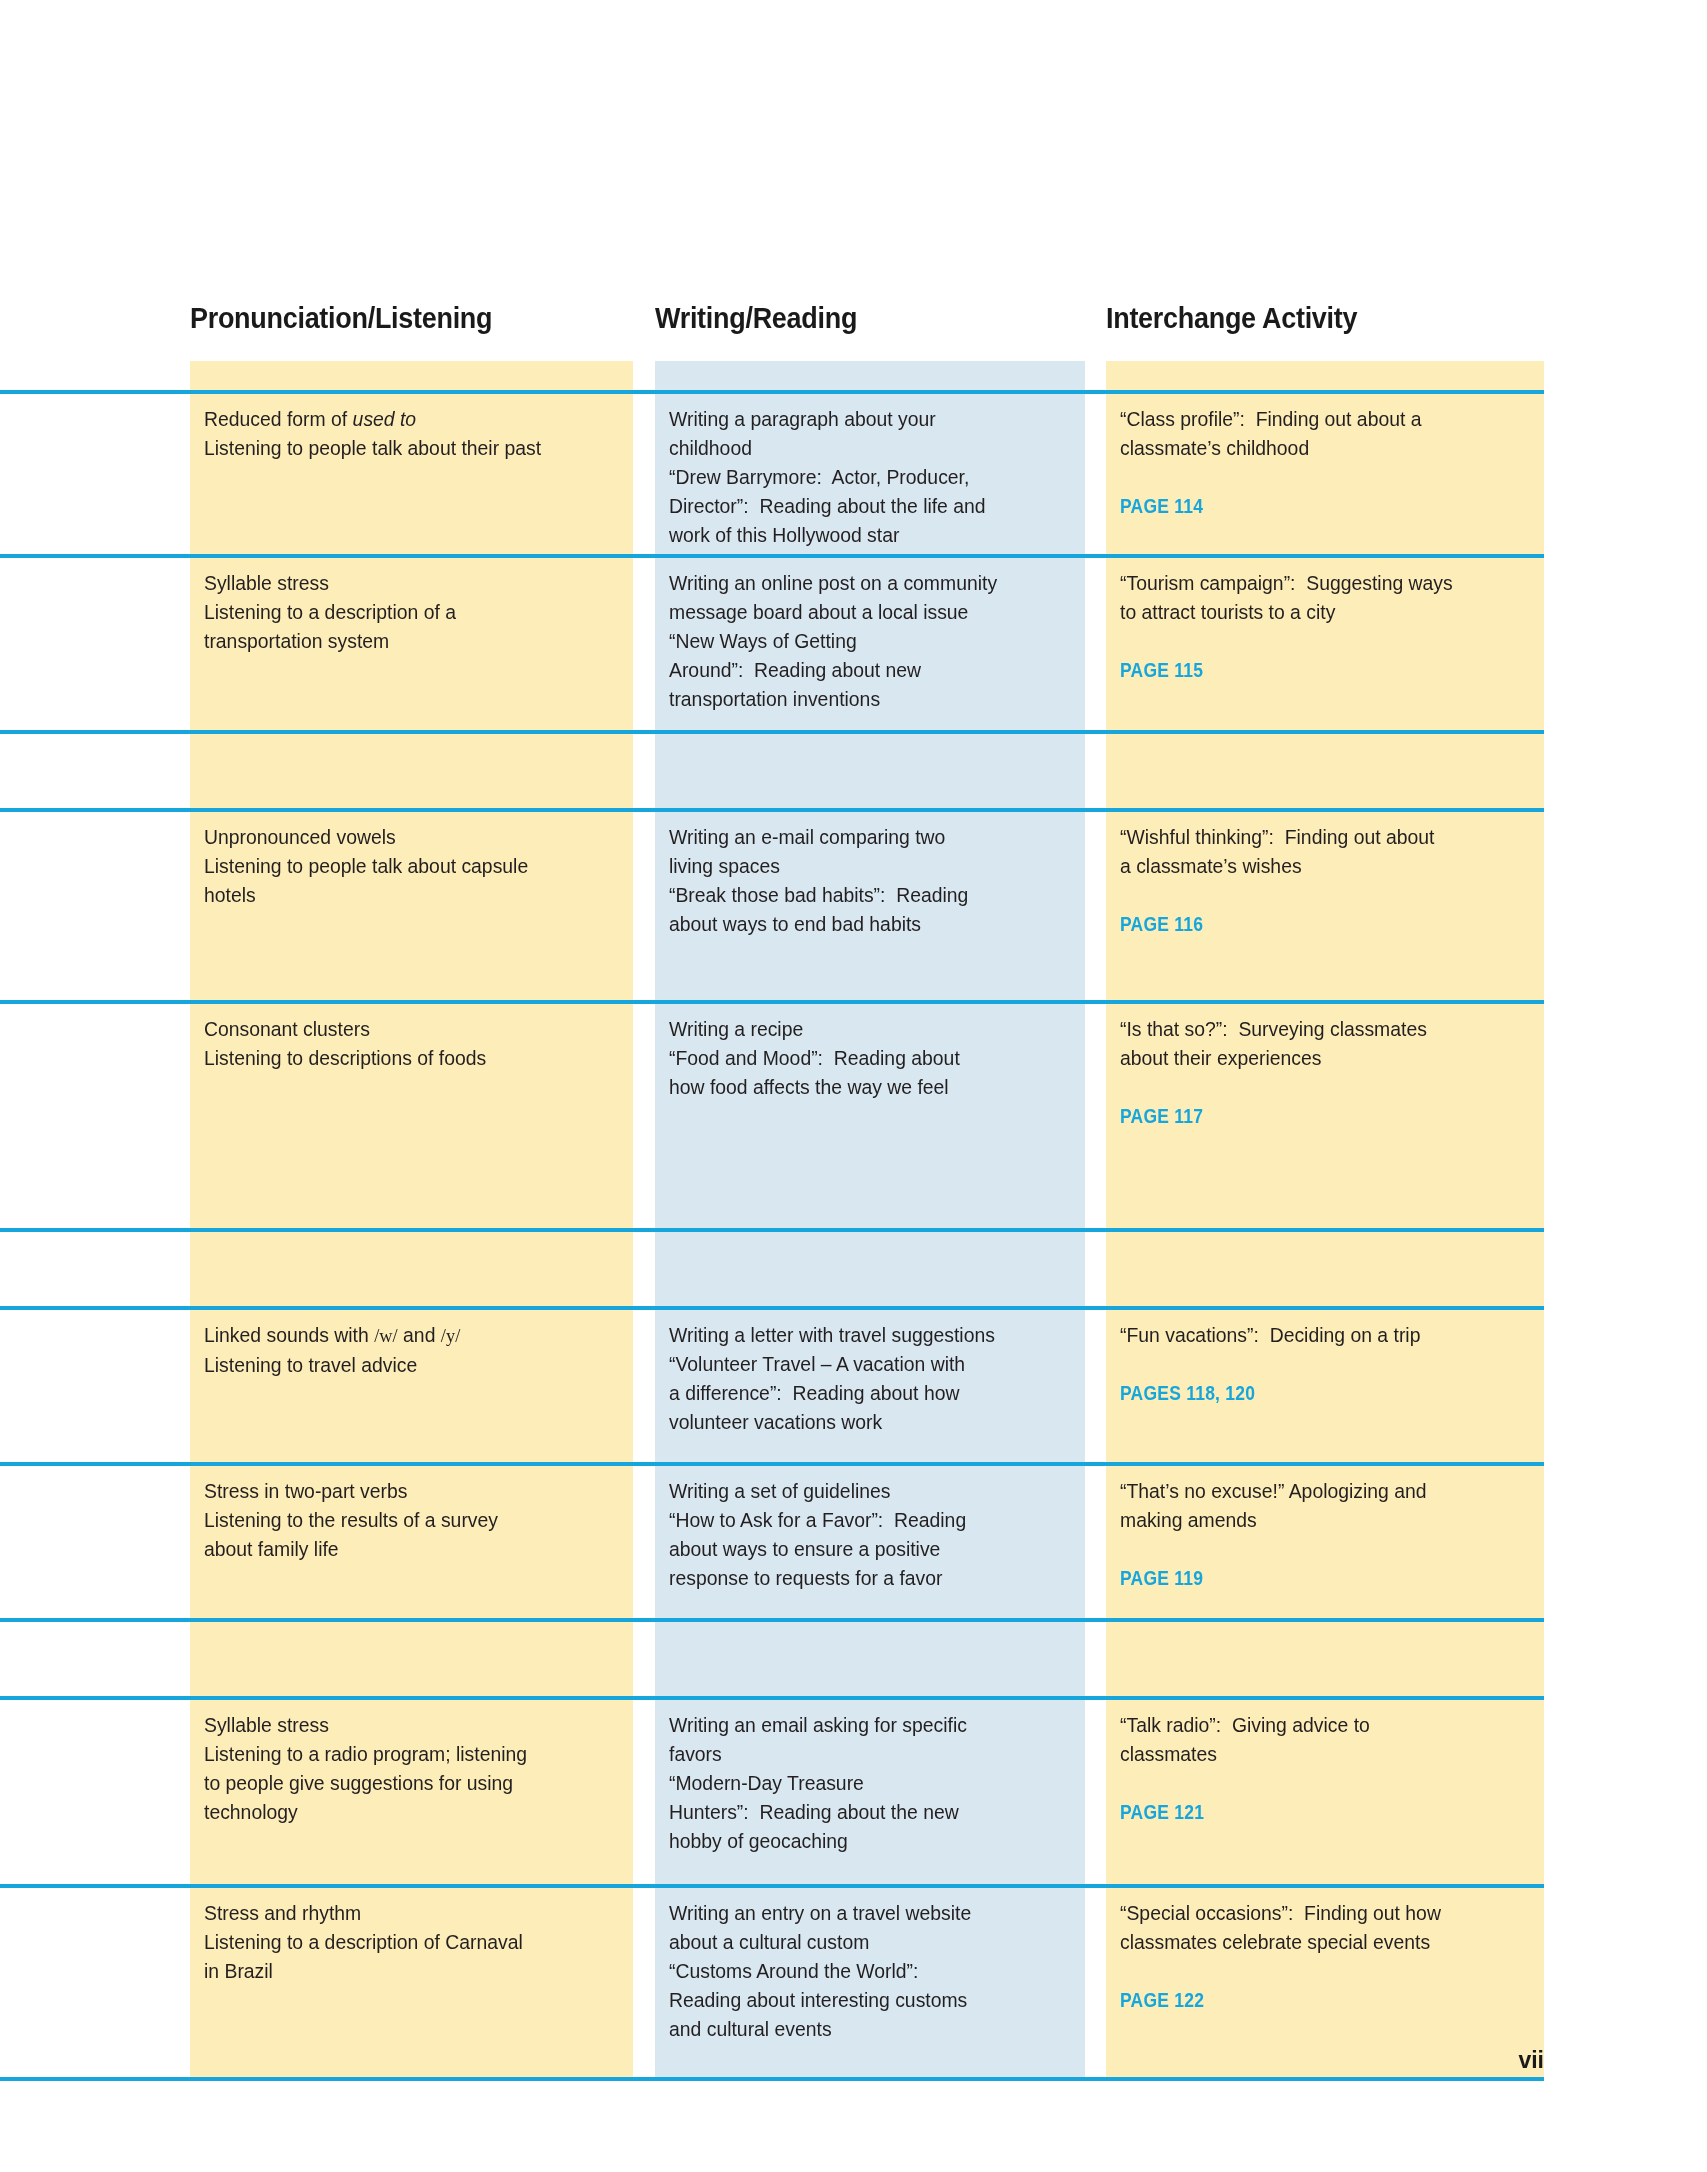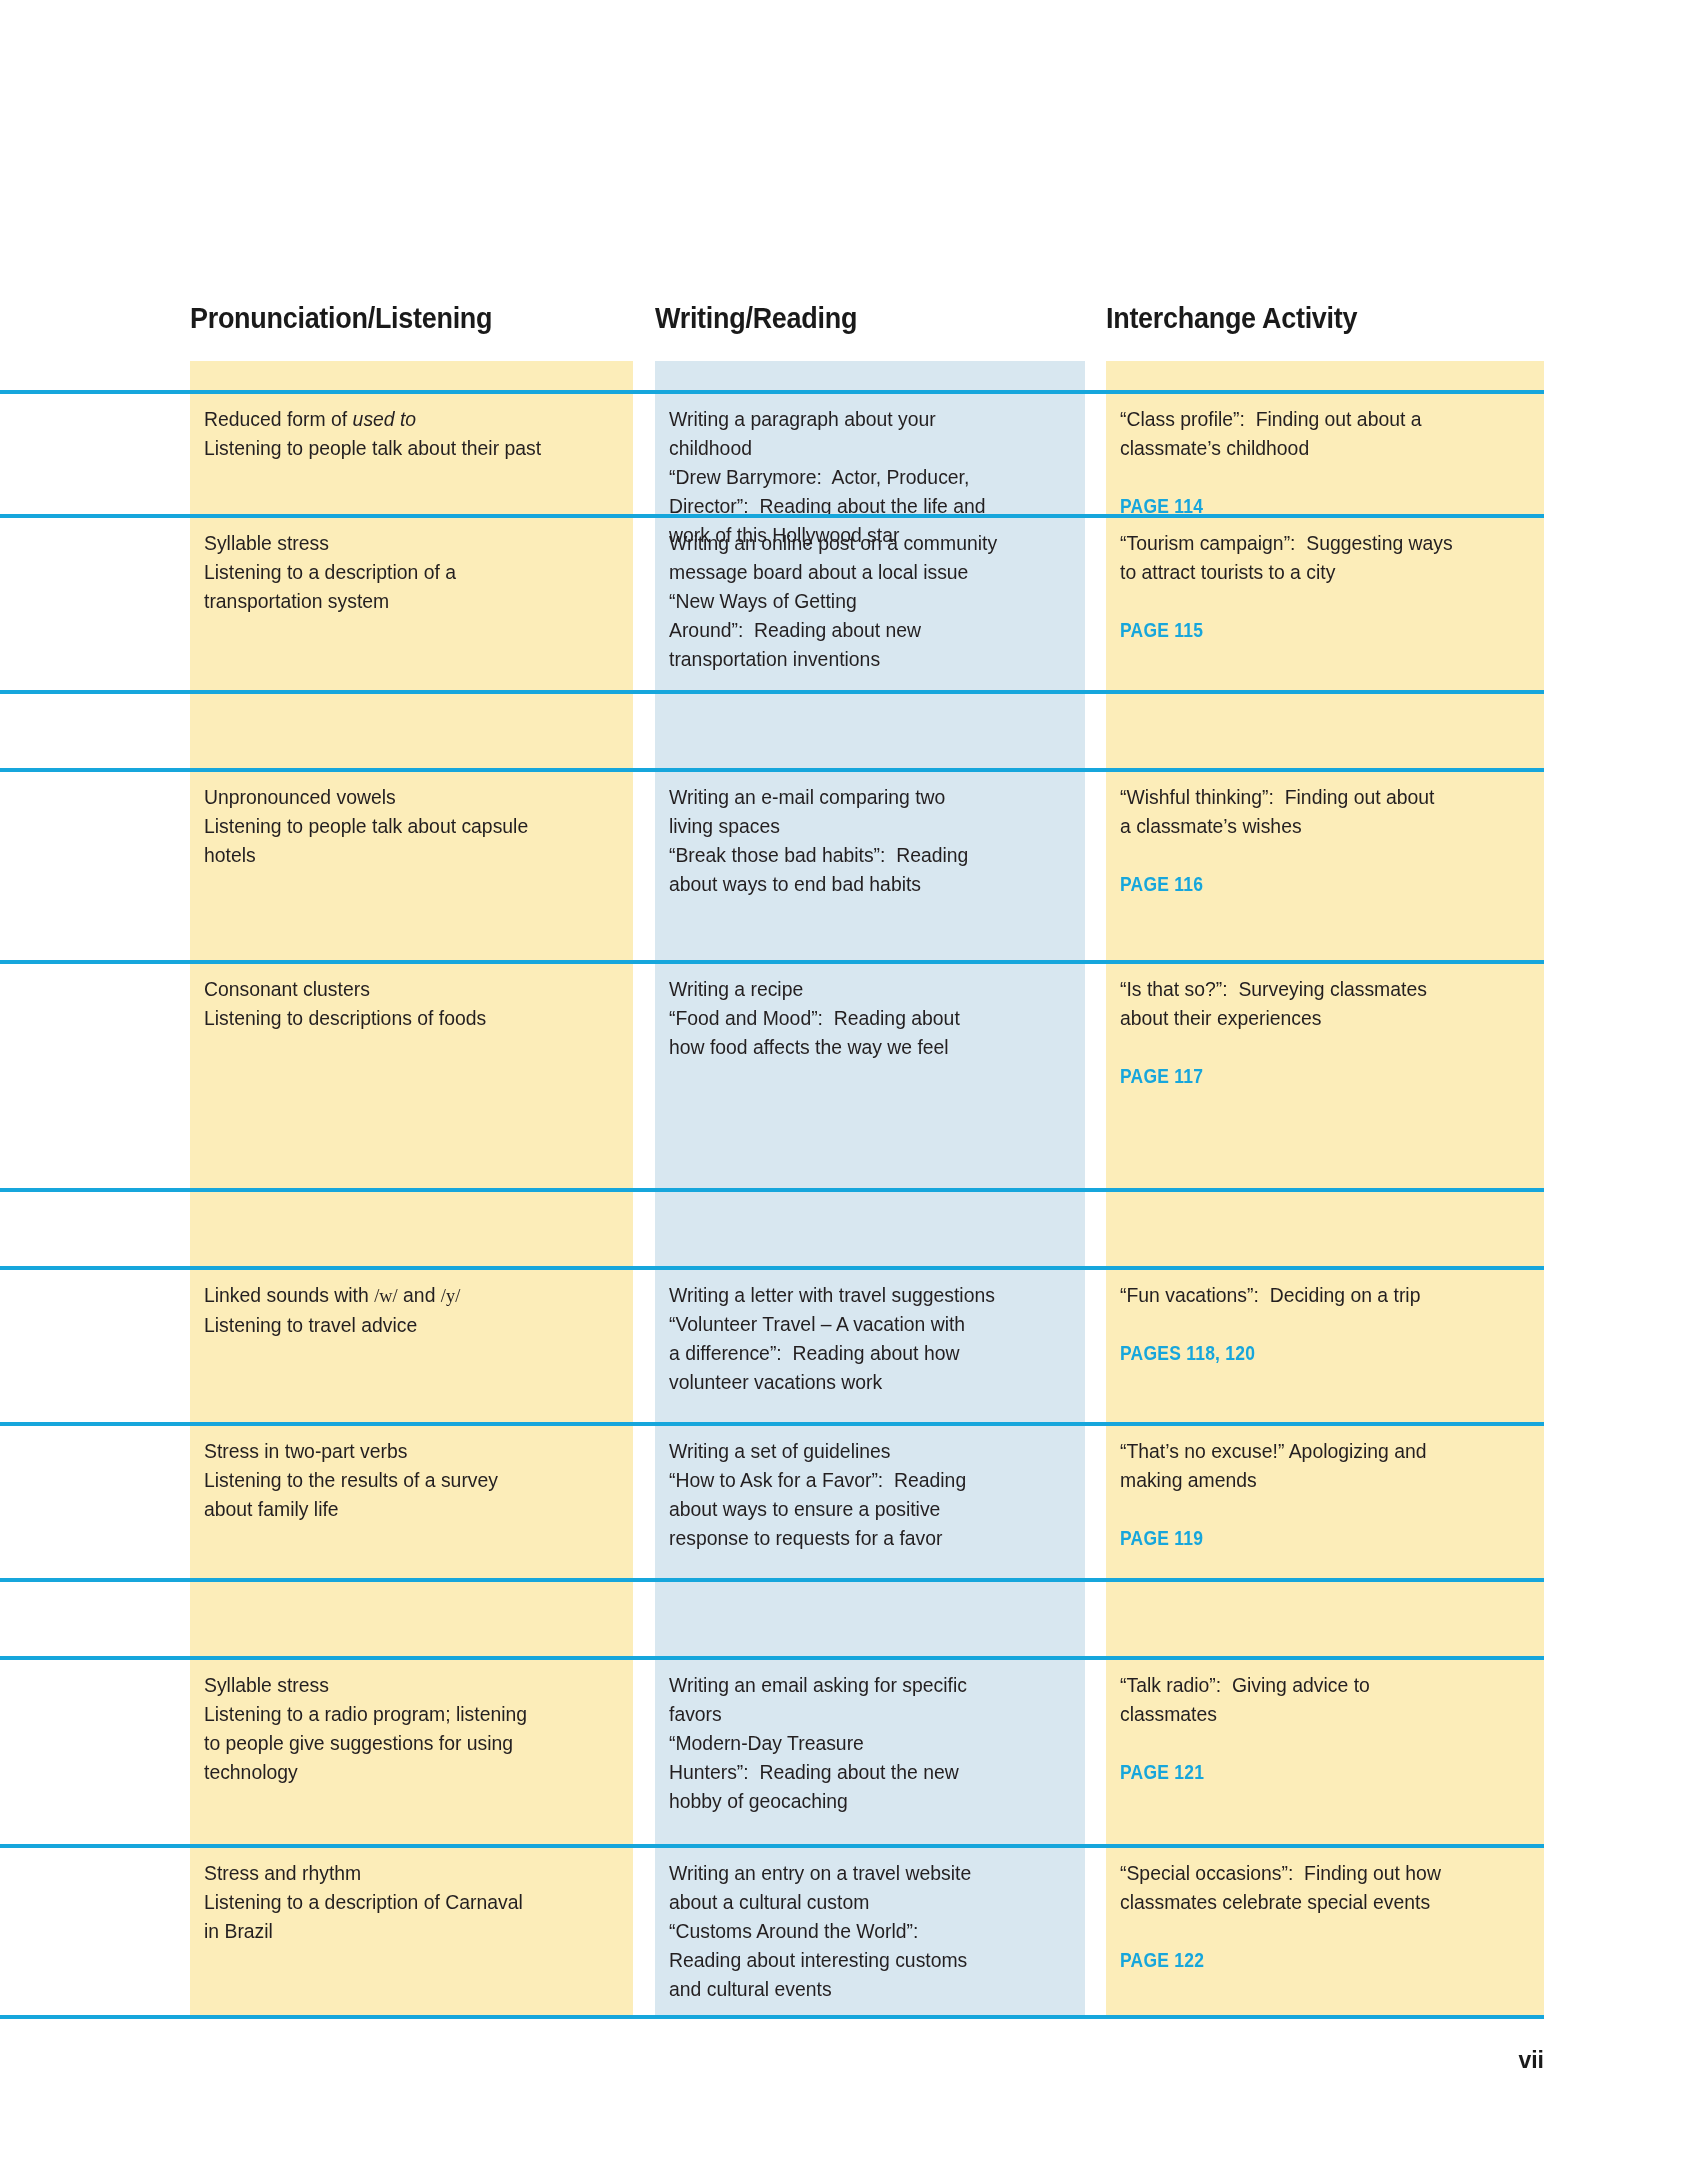--- a/index.html
+++ b/index.html
@@ -142,21 +142,21 @@
 
   <div class="table">
 
     <div class="band" style="height:29px">
       <div class="strip s0"></div>
       <div class="strip s1"></div>
       <div class="strip s2"></div>
       <div class="strip s3"></div>
     </div>
 
-    <div class="band" style="height:124px">
+    <div class="band" style="height:164px">
       <div class="rule" style="top:0"></div>
       <div class="strip s0"></div>
       <div class="strip s1"></div>
       <div class="strip s2"></div>
       <div class="strip s3"></div>
 
       <div class="cell c1">
         <span class="line ital-phrase"><span>Reduced form of </span><em>used to</em></span>
         <span class="line">Listening to people talk about their past</span>
       </div>
@@ -354,21 +354,21 @@
         <span class="line">hobby of geocaching</span>
       </div>
 
       <div class="cell c3">
         <span class="line">“Talk radio”:  Giving advice to</span>
         <span class="line">classmates</span>
         <span class="pageref gap">PAGE  121</span>
       </div>
     </div>
 
-    <div class="band" style="height:171px">
+    <div class="band" style="height:193px">
       <div class="rule" style="top:0"></div>
       <div class="strip s0"></div>
       <div class="strip s1"></div>
       <div class="strip s2"></div>
       <div class="strip s3"></div>
 
       <div class="cell c1">
         <span class="line">Stress and rhythm</span>
         <span class="line">Listening to a description of Carnaval</span>
         <span class="line">in Brazil</span>

